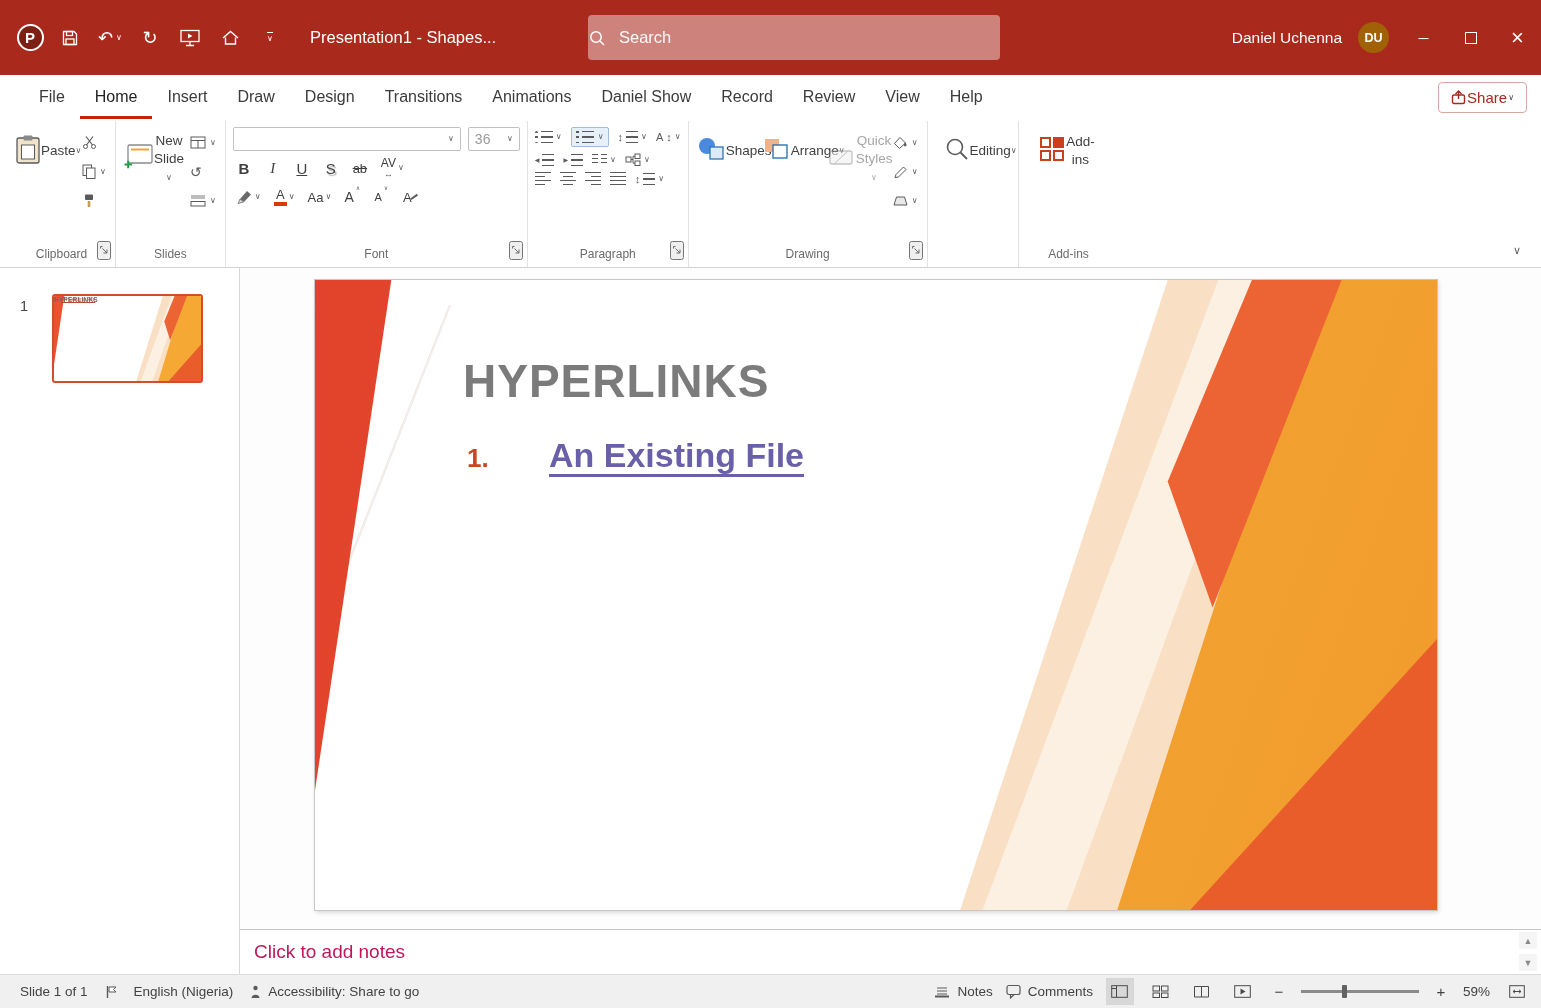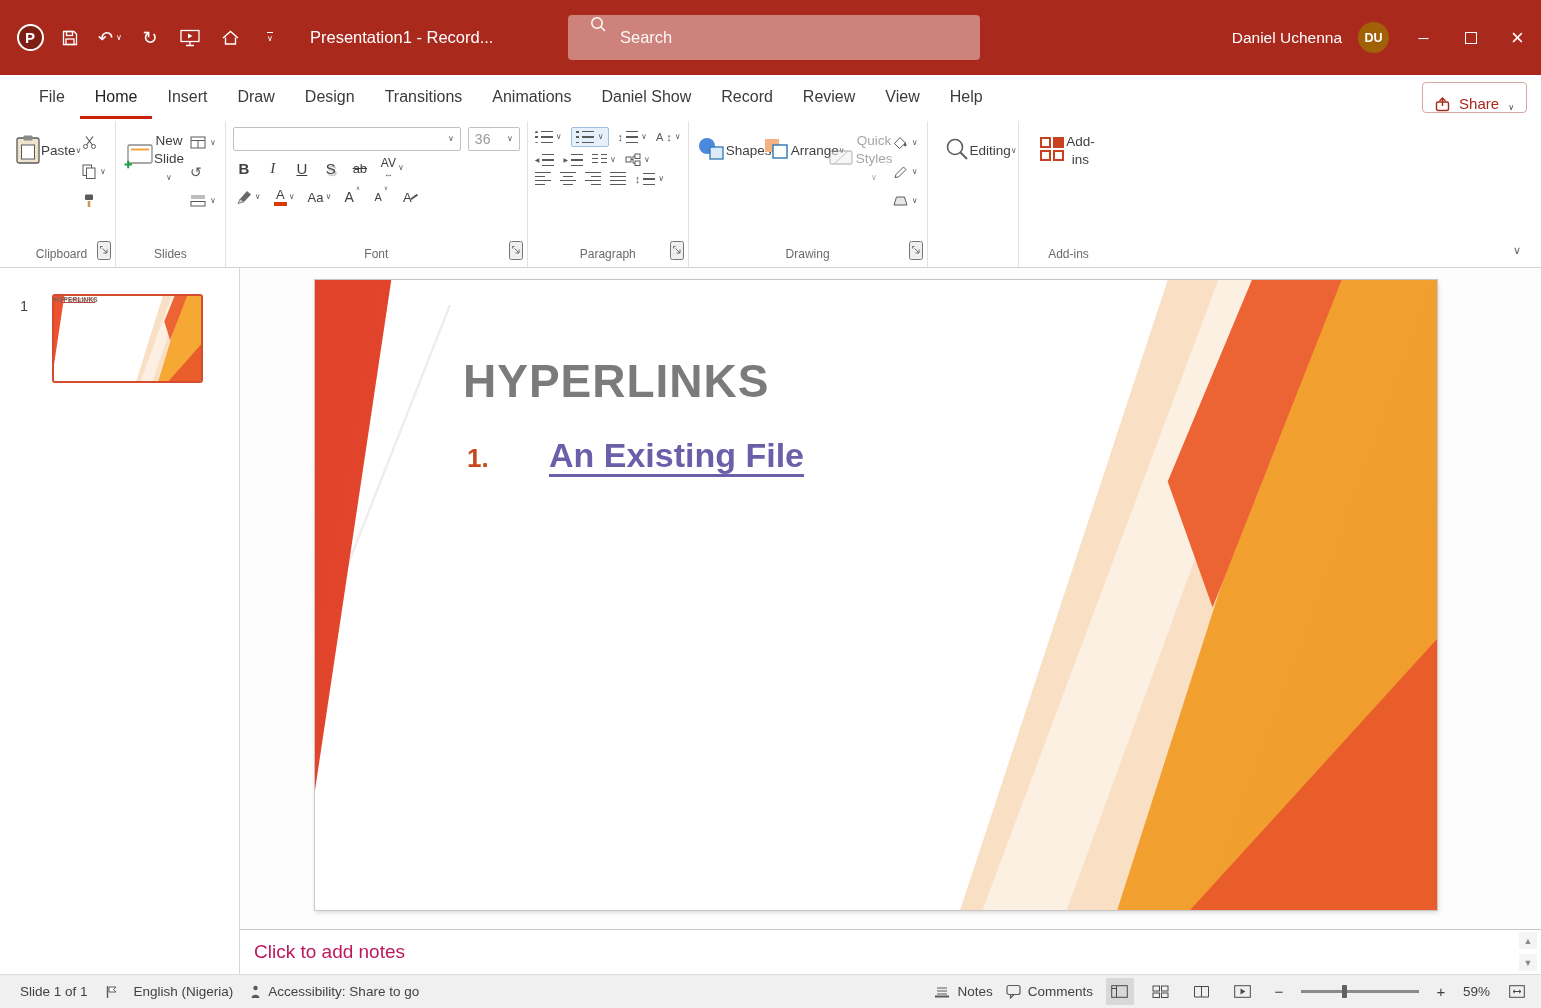--- a/index.html
+++ b/index.html
@@ -9,36 +9,36 @@
 
   
   .titlebar { height:75px; flex:0 0 auto; background:#A9291C; color:#fff; display:flex; align-items:center; position:relative; }
   .qat { display:flex; align-items:center; gap:4px; padding-left:12px; }
   .tb-btn { min-width:36px; height:38px; display:flex; align-items:center; justify-content:center; gap:3px; background:transparent; border:none; color:#fff; font-size:18px; }
   .logo-circle { width:27px; height:27px; border:2px solid #fff; border-radius:50%; display:flex; align-items:center; justify-content:center; font-weight:bold; font-size:15px; background:#7E1F14; }
   .chev { font-size:8px; color:#5f5f5f; line-height:1; }
   .chev-w { font-size:8px; color:#fff; line-height:1; }
   .qat-custom { border-top:1.5px solid #fff; padding-top:2px; }
   .doc-title { margin-left:22px; font-size:16.5px; white-space:nowrap; }
-  .search { position:absolute; left:568px; top:15px; width:412px; height:45px; border-radius:4px; background:rgba(255,255,255,.42); display:flex; padding:0 21px; gap:13px; }
+  .search { position:absolute; left:588px; top:15px; width:412px; height:45px; border-radius:4px; background:rgba(255,255,255,.42); display:flex; align-items:center; padding:0 0; gap:13px; }
   .search input { flex:1; background:transparent; border:none; outline:none; color:#fff; font-size:16.5px; font-family:inherit; }
   .search input::placeholder { color:#fff; opacity:.95; }
   .account { position:absolute; right:152px; top:0; height:100%; display:flex; align-items:center; gap:16px; }
   .user-name { font-size:15.5px; }
   .avatar { width:31px; height:31px; border-radius:50%; background:#a16207; display:flex; align-items:center; justify-content:center; font-size:12.5px; font-weight:bold; }
   .win-controls { position:absolute; right:0; top:0; height:100%; display:flex; }
   .win-btn { width:47px; height:100%; display:flex; align-items:center; justify-content:center; font-size:14px; }
   .max-box { width:12px; height:12px; border:1.5px solid #fff; display:inline-block; }
   .close-x { font-size:22px; font-weight:300; }
 
   
   .tabrow { height:44px; flex:0 0 auto; background:#fff; display:flex; align-items:stretch; padding-left:24px; position:relative; }
   .tab { padding:0 15px; display:flex; align-items:center; font-size:16px; color:#3b3b3b; border-bottom:3px solid transparent; padding-top:3px; }
   .tab.active { border-bottom-color:#C8210E; color:#222; }
-  .share-btn { position:absolute; right:14px; top:7px; height:31px; display:flex; align-items:flex-end; gap:9px; padding:0 12px; border:1px solid #D4A99F; border-radius:4px; color:#A9291C; font-size:15px; background:#fff; }
+  .share-btn { position:absolute; right:14px; top:7px; height:31px; display:flex; align-items:center; gap:1px; padding:0 12px; border:1px solid #D4A99F; border-radius:4px; color:#A9291C; font-size:15px; background:#fff; }
   .share-btn .chev { color:#444; }
 
   
   .ribbon { height:149px; flex:0 0 auto; background:#fff; border-bottom:1px solid #D5D3D1; display:flex; padding:2px 40px 0 8px; position:relative; }
   .rgroup { display:flex; flex-direction:column; padding:2px 7px 0; border-right:1px solid #E4E2E0; position:relative; }
   .rbody { flex:1; display:flex; gap:7px; align-items:flex-start; padding-top:4px; }
   .rlabel { height:27px; display:flex; align-items:center; justify-content:center; font-size:12px; color:#6b6b6b; }
   .launcher { position:absolute; right:4px; bottom:7px; }
   .bigbtn { display:flex; flex-direction:row; align-items:center; width:58px; padding-top:5px; font-size:13.5px; color:#3f3f3f; text-align:center; line-height:1.3; background:none; border:none; font-family:inherit; }
   .bigbtn .bicon { height:34px; display:flex; align-items:center; justify-content:center; margin-bottom:3px; }
@@ -162,21 +162,21 @@
       <button class="tb-btn">
         <svg width="19" height="17">
             <path d="M2 9 L9.5 2.5 L17 9" stroke="#fff" fill="none" stroke-width="1.4"></path>
             <path d="M4.5 8.5 V15 H14.5 V8.5" stroke="#fff" fill="none" stroke-width="1.4"></path>
           </svg>
       </button>
       <button class="tb-btn">
           <span class="chev-w qat-custom">∨</span>
         </button>
     </div>
-    <div class="doc-title">Presentation1  -  Record...</div>
+    <div class="doc-title">Presentation1  -  Shapes...</div>
     <div class="search">
       <svg width="18" height="18">
           <circle cx="8" cy="8" r="5.2" stroke="#fff" fill="none" stroke-width="1.5"></circle>
           <line x1="12" y1="12" x2="16" y2="16" stroke="#fff" stroke-width="1.5"></line>
         </svg>
       <input readonly="" placeholder="Search" style="">
     </div>
     <div class="account">
       <span class="user-name">Daniel Uchenna</span>
       <span class="avatar">DU</span>

